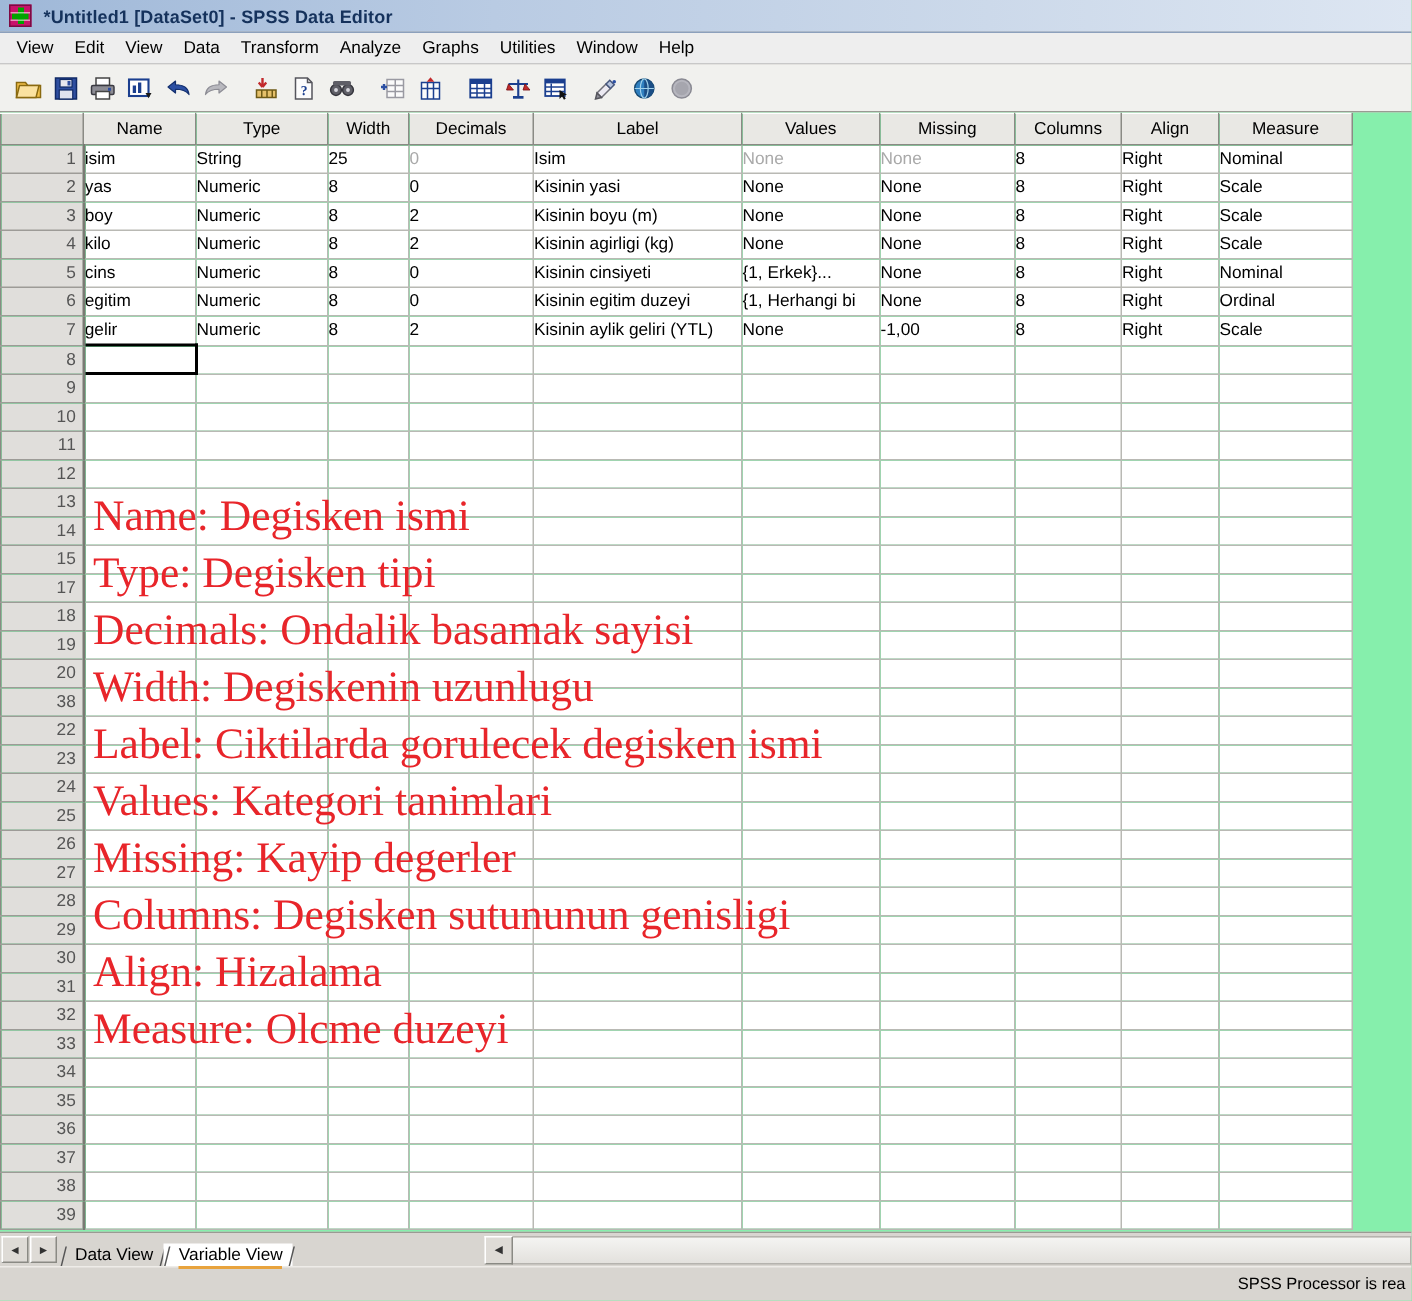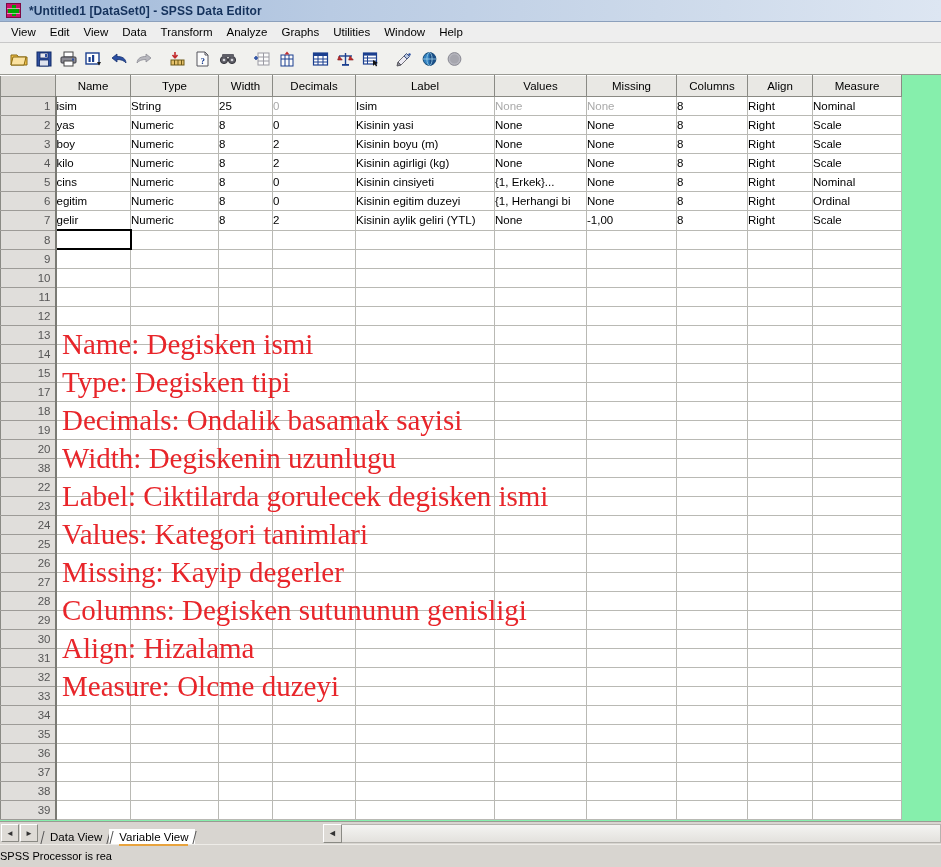--- a/index.html
+++ b/index.html
@@ -143,21 +143,21 @@
     display:flex;align-items:center;justify-content:center;font-size:9px;color:#333;
   }
   .hscroll .track{
     flex:1 1 auto;height:17px;
     background:linear-gradient(to bottom,#f4f4f2,#e3e1dd);
     border:1px solid #b5b3ae;border-left:none;
   }
 
   
   .statusbar{
-    flex:0 0 22px;height:22px;display:flex;align-items:center;justify-content:flex-start;
+    flex:0 0 22px;height:22px;display:flex;align-items:center;justify-content:flex-end;
     background:#d8d5d0;border-top:1px solid #eeece8;
     font-size:11px;color:#000;padding-right:4px;
   }
   .status-text{white-space:nowrap;}
 </style>
 </head>
 <body>
 
 <div class="app">
 

